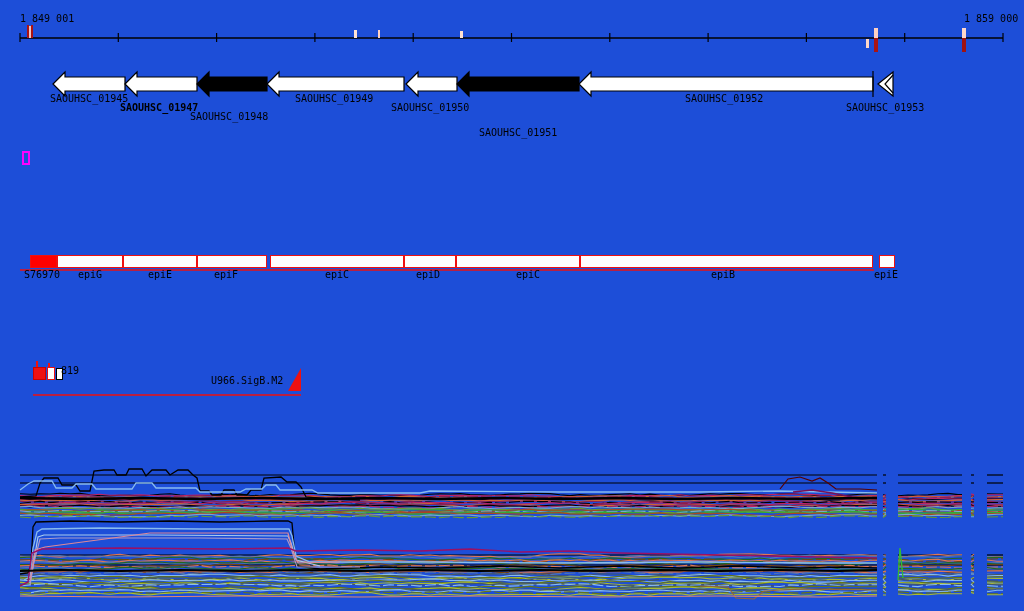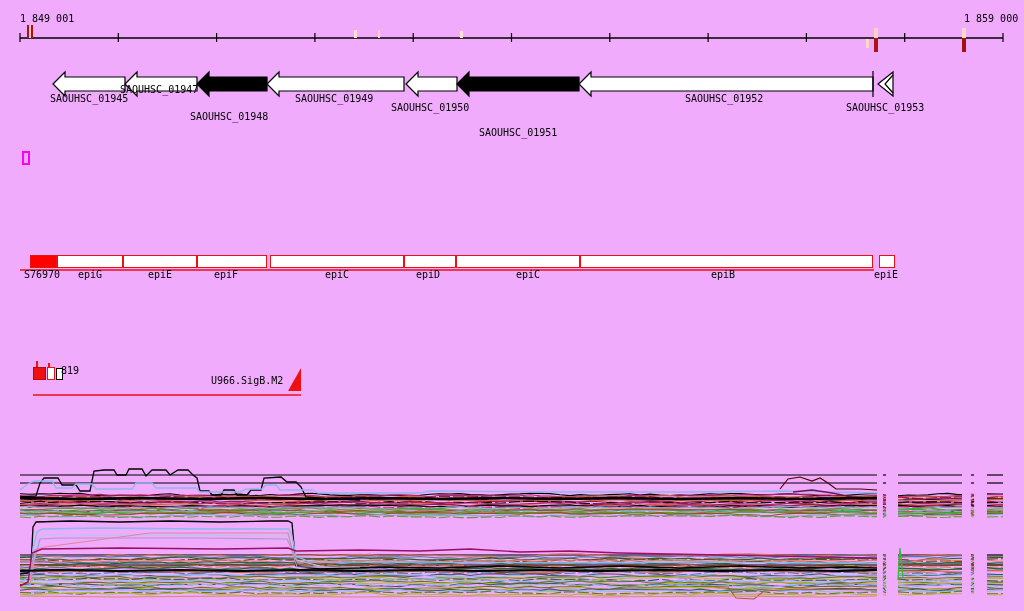--- a/index.html
+++ b/index.html
@@ -1,16 +1,16 @@
 <!DOCTYPE html>
 <html><head>
 <meta charset="utf-8">
 <style>
   html,body{margin:0;padding:0;background:#ffffff;}
-  #app{position:relative;width:1024px;height:611px;background:#f0abfc;overflow:hidden;
+  #app{position:relative;width:1024px;height:611px;background:#1d4ed8;overflow:hidden;
        font-family:"DejaVu Sans Mono",monospace;}
   #gfx{position:absolute;left:0;top:0;width:1024px;height:611px;}
   .lbl{position:absolute;font:10px "DejaVu Sans Mono",monospace;color:#000;white-space:pre;line-height:11px;}
   .box{position:absolute;box-sizing:border-box;}
 </style>
 </head>
 <body>
 
 <div id="app">
   <svg id="gfx" xmlns="http://www.w3.org/2000/svg">
@@ -370,21 +370,21 @@
       <div class="box" style="left: 123px; top: 255px; width: 74px; height: 13px; border: 1px solid rgb(238, 17, 17); background: rgb(255, 255, 255);"></div>
       <div class="box" style="left: 197px; top: 255px; width: 70px; height: 13px; border: 1px solid rgb(238, 17, 17); background: rgb(255, 255, 255);"></div>
       <div class="box" style="left: 270px; top: 255px; width: 134px; height: 13px; border: 1px solid rgb(238, 17, 17); background: rgb(255, 255, 255);"></div>
       <div class="box" style="left: 404px; top: 255px; width: 52px; height: 13px; border: 1px solid rgb(238, 17, 17); background: rgb(255, 255, 255);"></div>
       <div class="box" style="left: 456px; top: 255px; width: 124px; height: 13px; border: 1px solid rgb(238, 17, 17); background: rgb(255, 255, 255);"></div>
       <div class="box" style="left: 580px; top: 255px; width: 293px; height: 13px; border: 1px solid rgb(238, 17, 17); background: rgb(255, 255, 255);"></div>
       <div class="box" style="left: 879px; top: 255px; width: 16px; height: 13px; border: 1px solid rgb(238, 17, 17); background: rgb(255, 255, 255);"></div>
     </div>
   <div id="gene-labels">
       <div class="lbl" style="left: 50px; top: 93px;">SAOUHSC_01945</div>
-      <div class="lbl" style="left: 120px; top: 84px;">SAOUHSC_01947</div>
+      <div class="lbl" style="left: 120px; top: 102px; font-weight: bold;">SAOUHSC_01947</div>
       <div class="lbl" style="left: 190px; top: 111px;">SAOUHSC_01948</div>
       <div class="lbl" style="left: 295px; top: 93px;">SAOUHSC_01949</div>
       <div class="lbl" style="left: 391px; top: 102px;">SAOUHSC_01950</div>
       <div class="lbl" style="left: 479px; top: 127px;">SAOUHSC_01951</div>
       <div class="lbl" style="left: 685px; top: 93px;">SAOUHSC_01952</div>
       <div class="lbl" style="left: 846px; top: 102px;">SAOUHSC_01953</div>
     </div>
   <div id="epi-labels">
       <div class="lbl" style="left: 24px; top: 269px;">S76970</div>
       <div class="lbl" style="left: 78px; top: 269px;">epiG</div>

